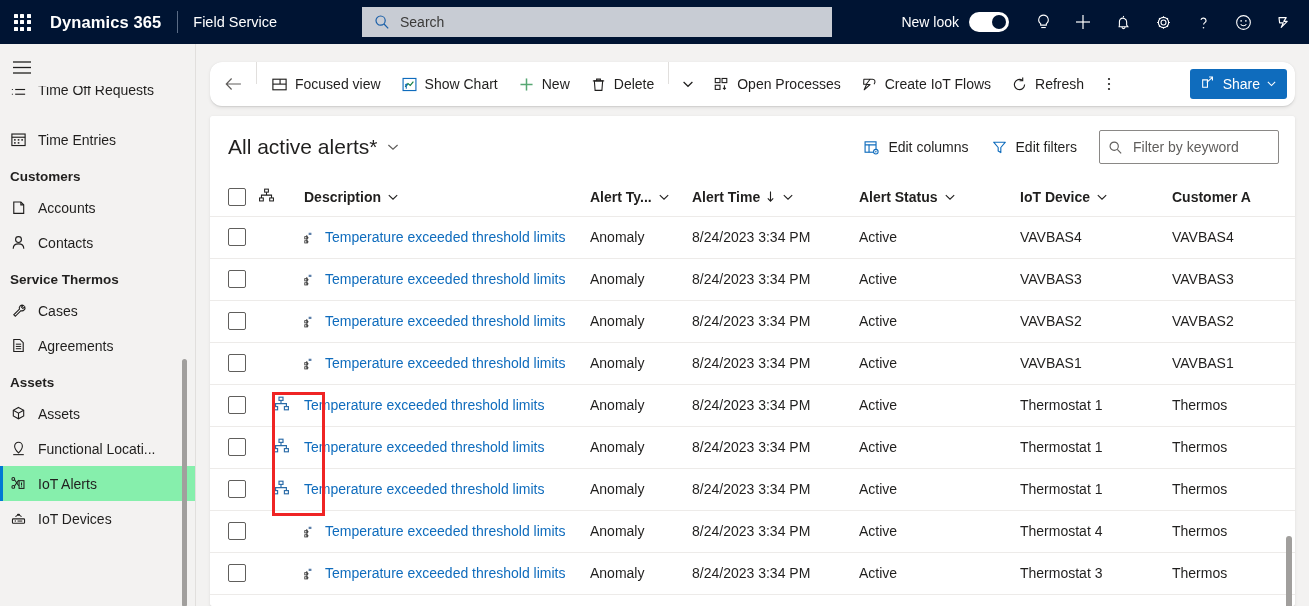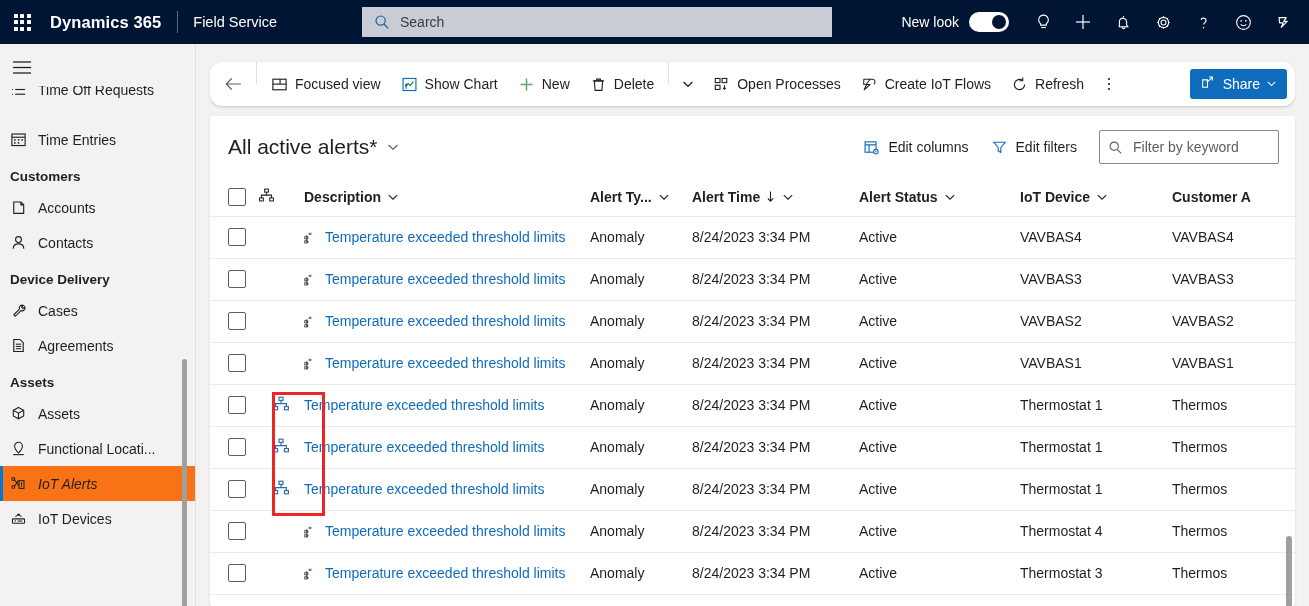--- a/index.html
+++ b/index.html
@@ -102,21 +102,21 @@
     padding-left: 10px; cursor: pointer; position: relative;
   }
   .nav-item .ni-icon {
     width: 28px; display: flex; align-items: center; justify-content: flex-start;
     flex: 0 0 28px;
   }
   .nav-item .ni-label {
     font-size: 14px; color: #201f1e;
     white-space: nowrap; overflow: hidden;
   }
-  .nav-item.selected { background: #f97316; font-style: italic; }
+  .nav-item.selected { background: #86efac; }
   .nav-item.selected::before {
     content: ""; position: absolute; left: 0; top: 0;
     width: 3px; height: 100%; background: #0078d4;
   }
   .nav-item.selected .ni-label { font-weight: normal; color: #201f1e; }
   .side-scrollbar {
     position: absolute; left: 182px; top: 315px;
     width: 5px; height: 248px;
     background: #a19f9d; border-radius: 3px;
   }
@@ -397,21 +397,21 @@
   <div class="nav-item">
     <span class="ni-icon">
       <svg width="17" height="17" viewBox="0 0 18 18">
           <circle cx="9" cy="5.9" r="3.1" fill="none" stroke="#201f1e" stroke-width="1.2"></circle>
           <path d="M3.4 15.6c0-3.3 2.5-5.2 5.6-5.2s5.6 1.9 5.6 5.2" fill="none" stroke="#201f1e" stroke-width="1.2"></path>
         </svg>
     </span>
     <span class="ni-label">Contacts</span>
   </div>
 
-  <div class="nav-group-label">Device Delivery</div>
+  <div class="nav-group-label">Service Thermos</div>
 
   <div class="nav-item">
     <span class="ni-icon">
       <svg width="17" height="17" viewBox="0 0 18 18">
           <path d="M14.3 3.6a3.2 3.2 0 0 0-4.3 4l-6 6 1.6 1.6 6-6a3.2 3.2 0 0 0 4-4.3l-2 2-1.5-1.5z" fill="none" stroke="#201f1e" stroke-width="1.15"></path>
         </svg>
     </span>
     <span class="ni-label">Cases</span>
   </div>
 

